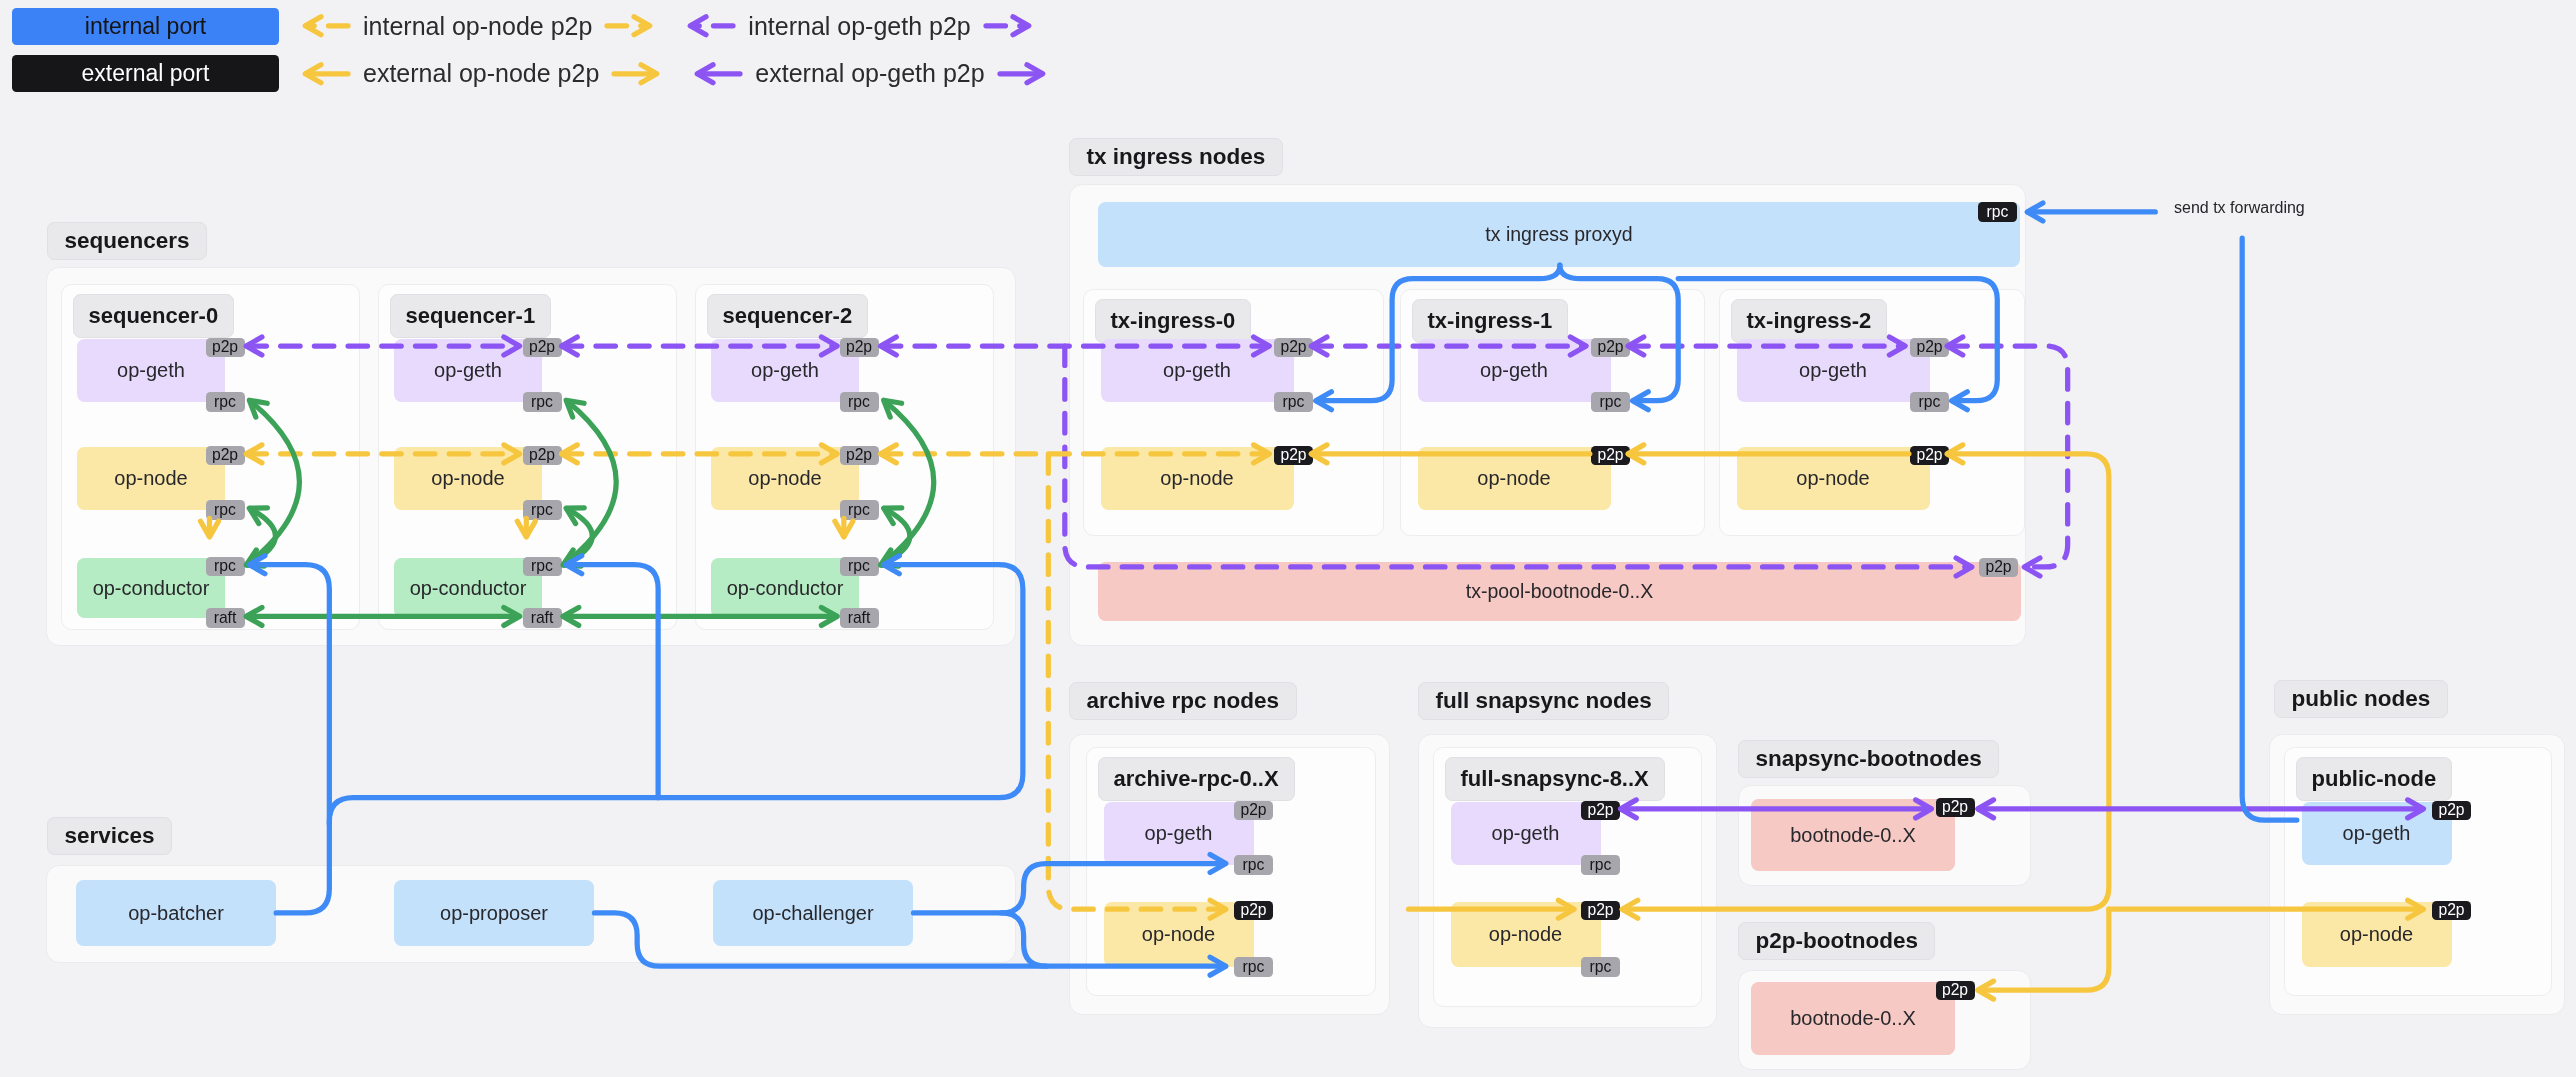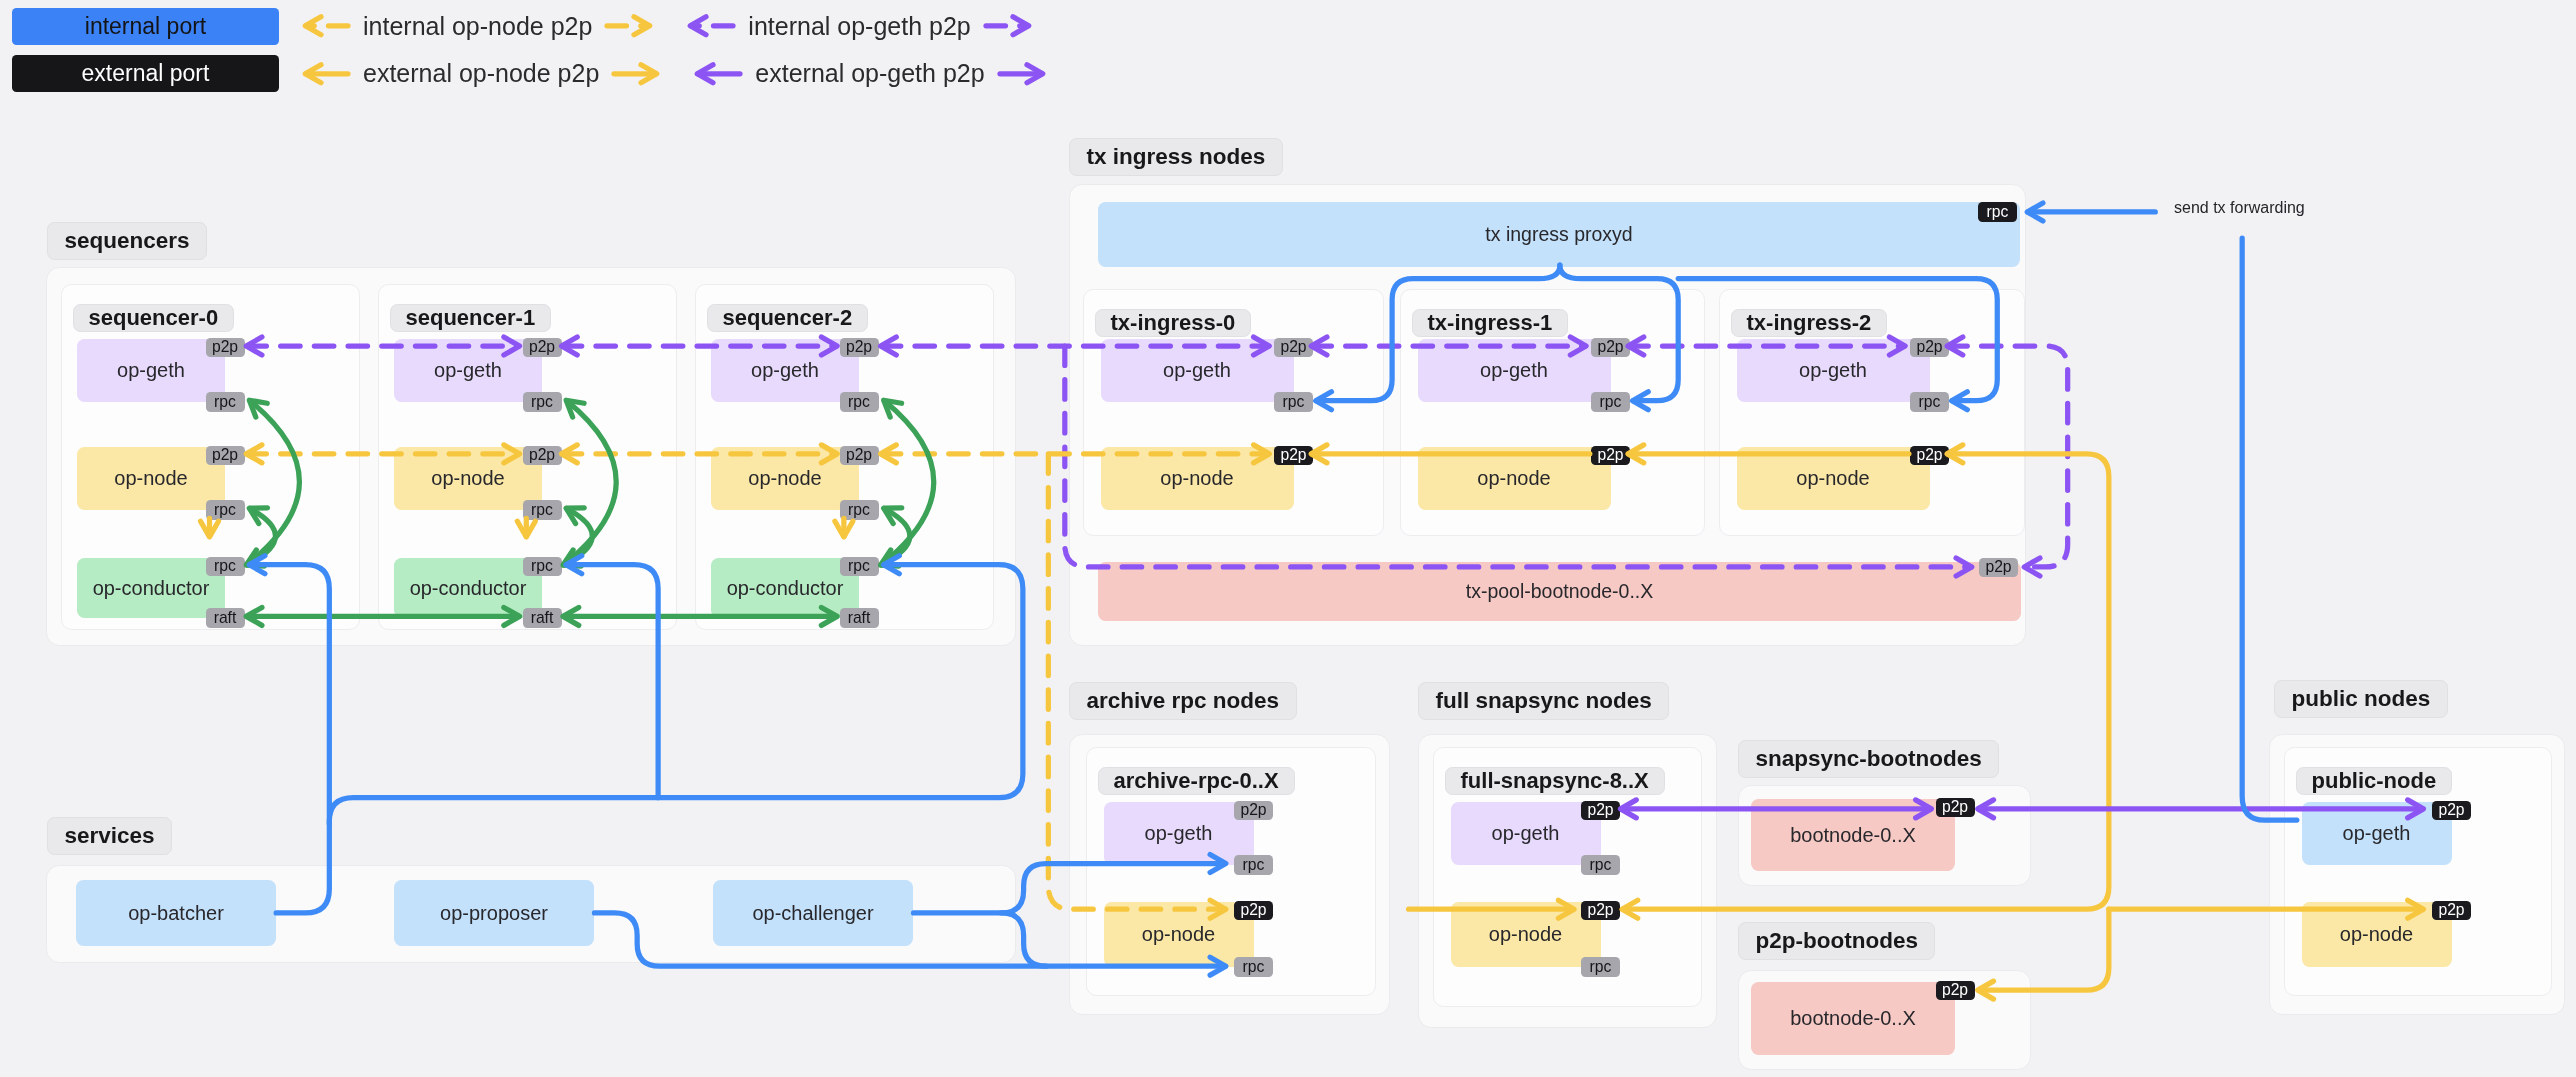--- a/index.html
+++ b/index.html
@@ -1,22 +1,22 @@
 <!DOCTYPE html>
 <html style="font-size:12px"><head>
 <meta charset="utf-8">
 <style>
   html,body{margin:0;padding:0;background:#f2f2f4;font-family:"Liberation Sans",sans-serif;}
   .canvas{position:relative;width:2576px;height:1077px;background:#f2f2f4;overflow:hidden;}
   .pill{position:absolute;background:#e9e9ec;border:0.7px solid #e0e0e4;border-radius:7.5px;
         padding:5.2px 16.5px;font-size:22.5px;font-weight:600;color:#18181b;white-space:nowrap;}
   .container{position:absolute;background:#fafafb;border:1.5px solid #ebebee;border-radius:13.5px;}
   .nodebox{position:absolute;background:#fdfdfe;border:1.5px solid #ededf0;border-radius:10.5px;}
-  .nlabel{position:absolute;left:10.5px;top:19px;background:#e9e9ec;border:0.7px solid #e0e0e4;
-          border-radius:7.5px;padding:0 15px;font-size:22px;font-weight:600;color:#18181b;white-space:nowrap;}
+  .nlabel{position:absolute;left:10.5px;top:9px;background:#e9e9ec;border:0.7px solid #e0e0e4;
+          border-radius:7.5px;padding:8px 15px;font-size:22px;font-weight:600;color:#18181b;white-space:nowrap;}
   .comp{position:absolute;border-radius:7.5px;display:flex;align-items:center;justify-content:center;
         font-size:20px;color:#28282c;}
   .c-purple{background:#e7dafc}.c-yellow{background:#fbe8a6}.c-green{background:#b6ecc3}
   .c-blue{background:#c4e1fb}.c-pink{background:#f6c9c4}
   .port{position:absolute;width:39px;height:19.5px;border-radius:4.5px;background:#a6a6ac;color:#151519;
         font-size:15.7px;font-weight:500;display:flex;align-items:center;justify-content:center;z-index:3;}
   .port.ext{background:#1b1b1f;color:#ffffff;}
   .ptop{top:-1.5px;right:-19.5px}.pbot{bottom:-9.7px;right:-19.5px}
   .pin{top:0px;right:3px}.pin2{top:-4.5px;right:3px}
   .lrow{position:absolute;display:flex;align-items:center;gap:12px;font-size:25px;color:#2b2b2e;}

